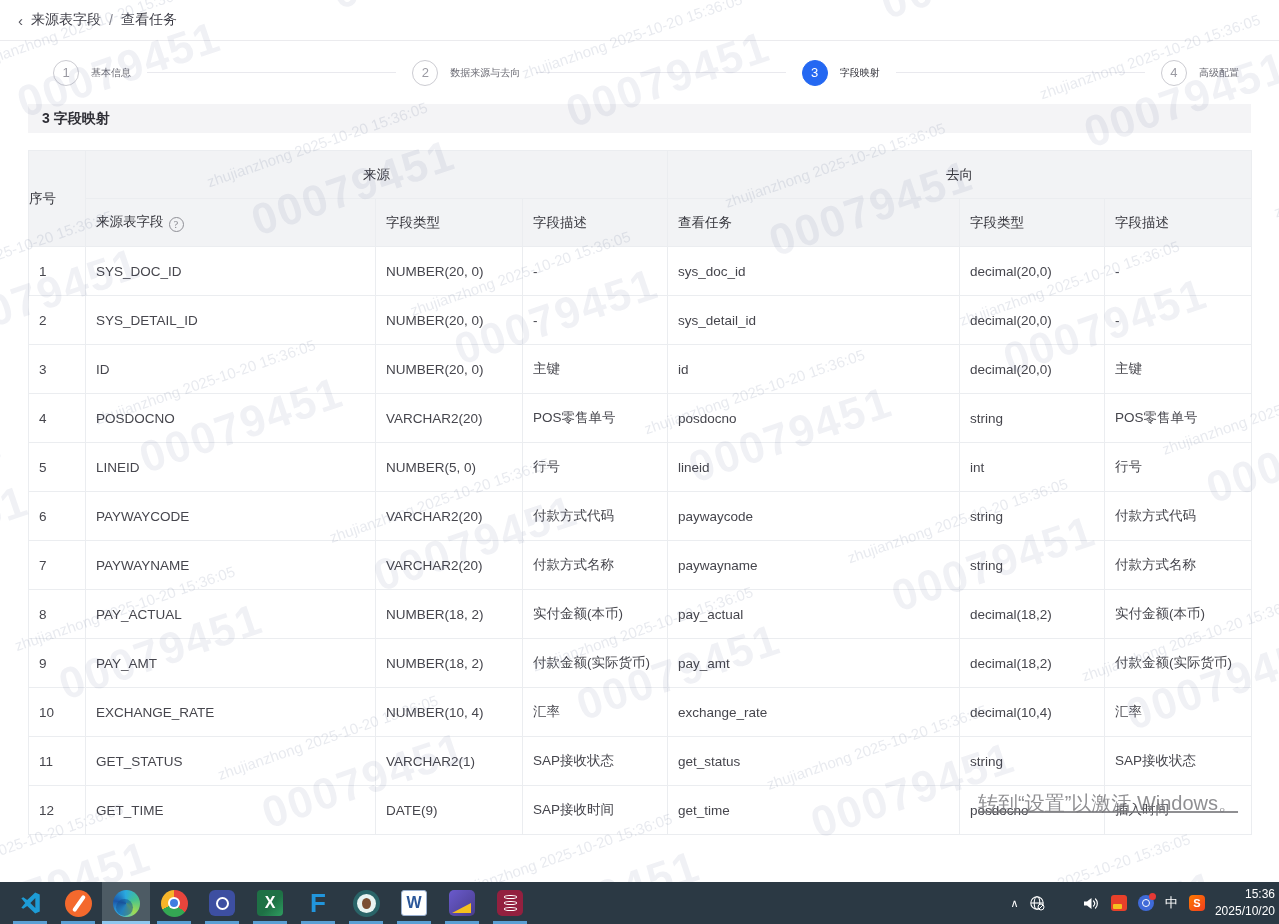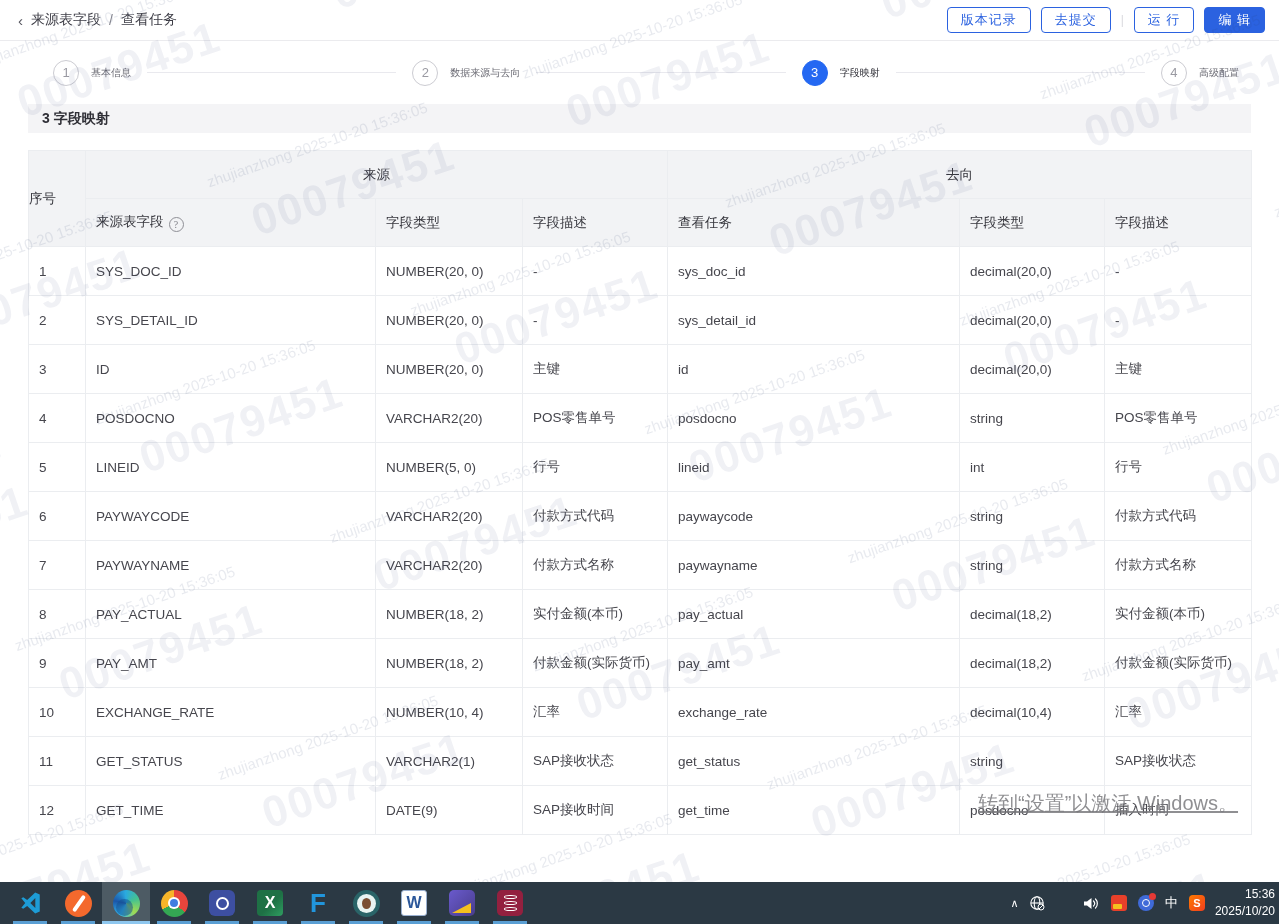--- a/index.html
+++ b/index.html
@@ -99,27 +99,20 @@
 </style>
 </head>
 <body>
 
 <div class="topbar">
   <div class="breadcrumb">
     <span class="back-ico">‹</span>
     <span class="crumb-parent">来源表字段</span>
     <span class="crumb-sep">/</span>
     <span>查看任务</span>
-  </div>
-  <div class="actions">
-    <div class="btn">版本记录</div>
-    <div class="btn">去提交</div>
-    <span class="action-divider">|</span>
-    <div class="btn">运 行</div>
-    <div class="btn primary">编 辑</div>
   </div>
 </div>
 
 <div class="stepper">
   <div class="step">
     <span class="step-circle">1</span>
     <span class="step-label">基本信息</span>
   </div>
   <div class="step-line"></div>
   <div class="step">

